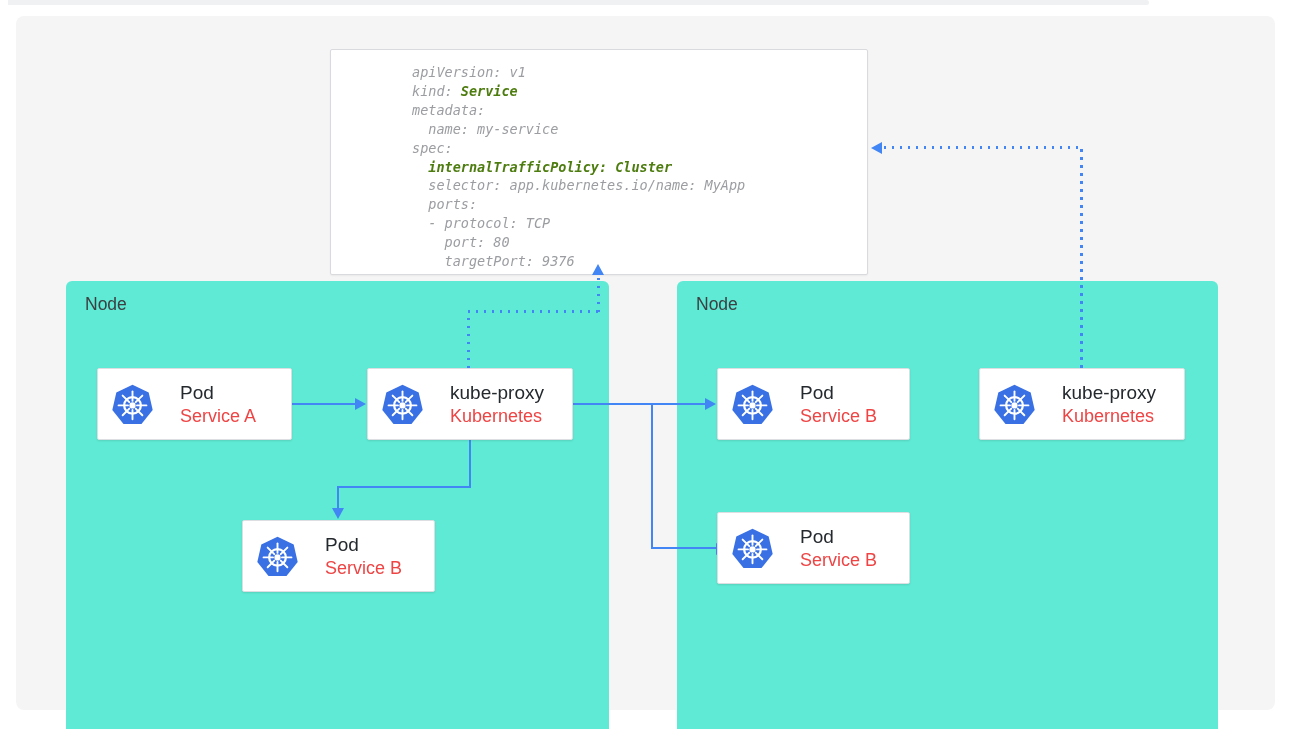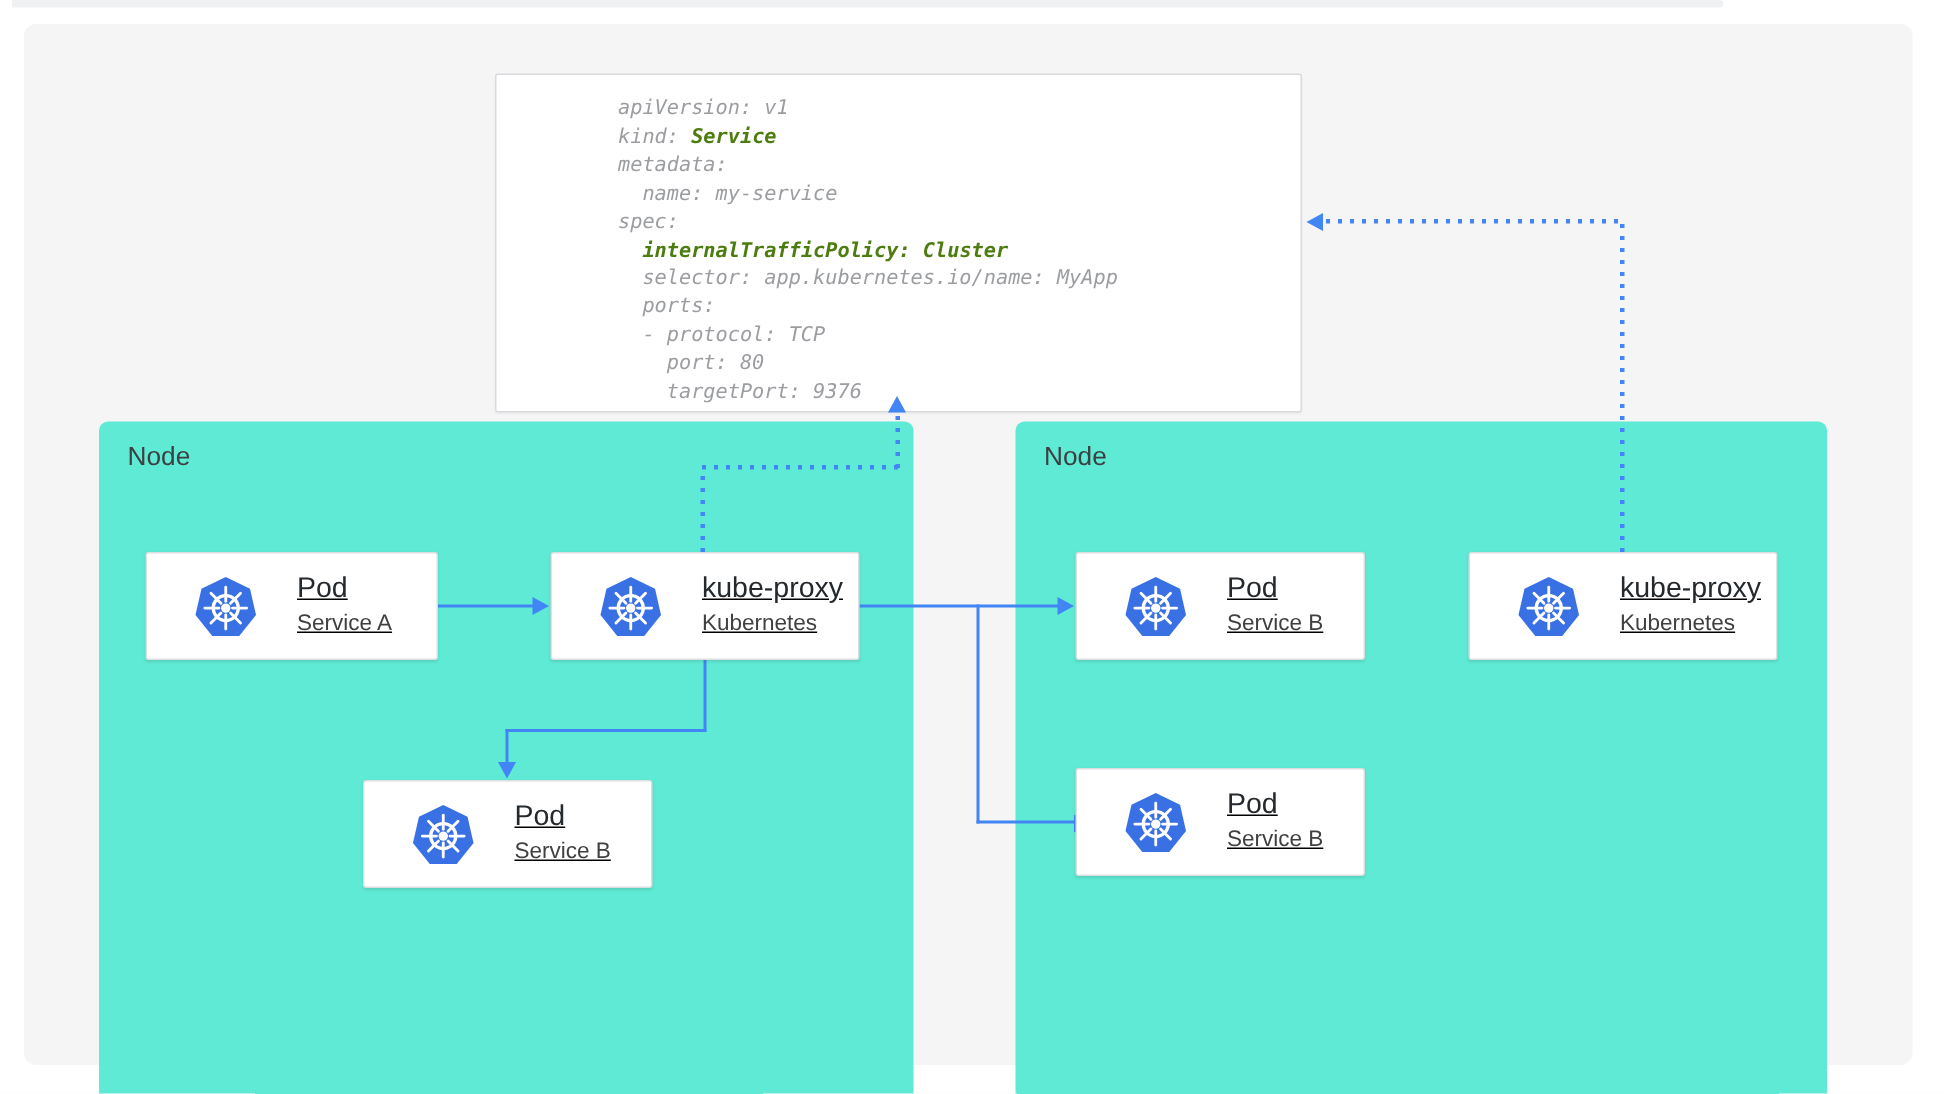--- a/index.html
+++ b/index.html
@@ -27,25 +27,25 @@
 
   
   .node-panel { position:absolute; top:281px; height:484px; background:#5eead4; border-radius:6px; }
   .node-left  { left:66px;  width:543px; }
   .node-right { left:677px; width:541px; }
   .node-label { position:absolute; left:19px; top:13px; font-size:17.5px; color:#3c4043; }
 
   
   .card { position:absolute; height:72px; background:#ffffff; border:1px solid #dcdee1;
           border-radius:2px; box-shadow:0 1px 2px rgba(60,64,67,0.14);
-          display:flex; align-items:center; padding-left:30px;text-decoration:underline; }
+          display:flex; align-items:center; padding-left:12px; }
   .card .k8s { width:45px; height:45px; flex:0 0 45px; }
   .card .txt { margin-left:25px; display:flex; flex-direction:column; }
   .card .title { font-size:19px; color:#24292e; line-height:24px; }
-  .card .subtitle { font-size:15px; color:#404040; line-height:22px; }
+  .card .subtitle { font-size:18px; color:#ef4444; line-height:22px; }
 
   .card-pod-a   { left:97px;  top:368px; width:195px; }
   .card-kp-l    { left:367px; top:368px; width:206px; }
   .card-pod-b-l { left:242px; top:520px; width:193px; }
   .card-pod-b-rt{ left:717px; top:368px; width:193px; }
   .card-pod-b-rb{ left:717px; top:512px; width:193px; }
   .card-kp-r    { left:979px; top:368px; width:206px; }
 
   
   .seg { position:absolute; background:#4285f4; }

